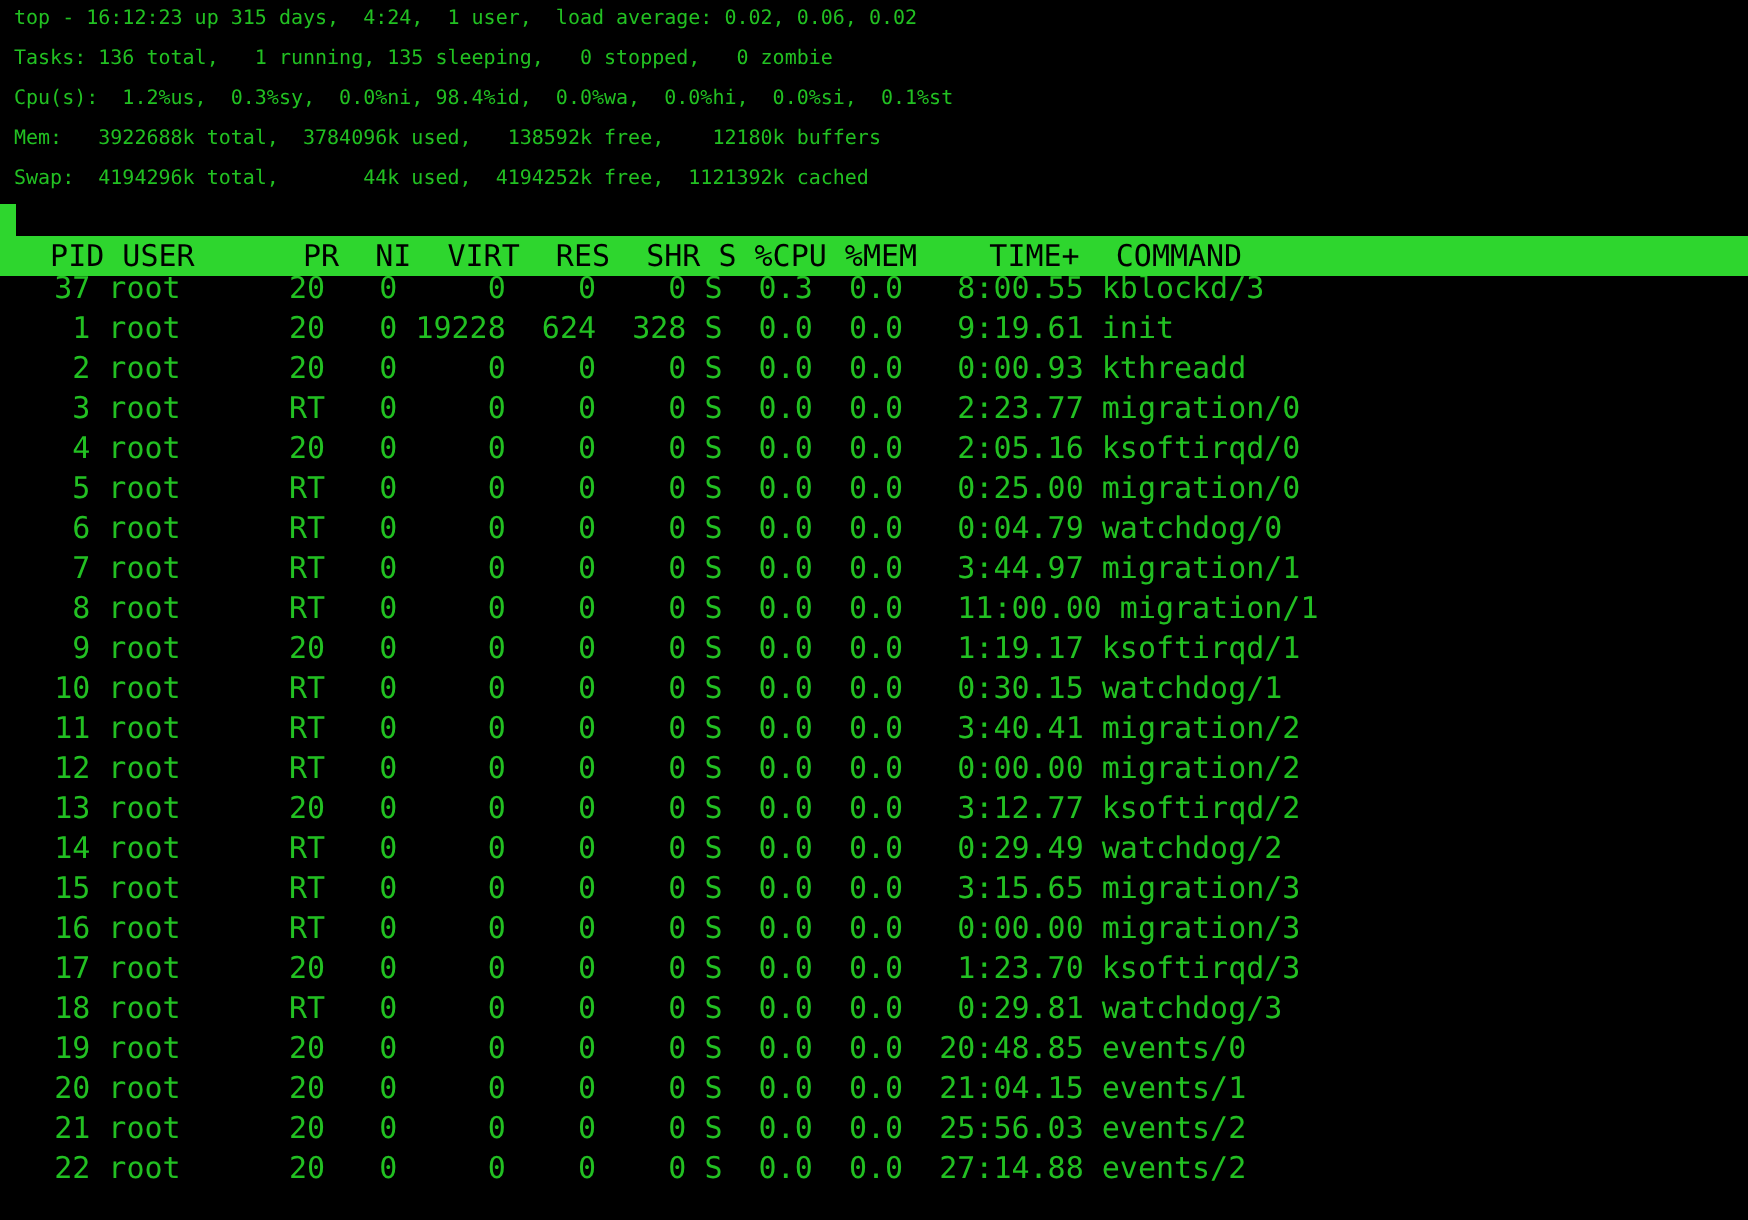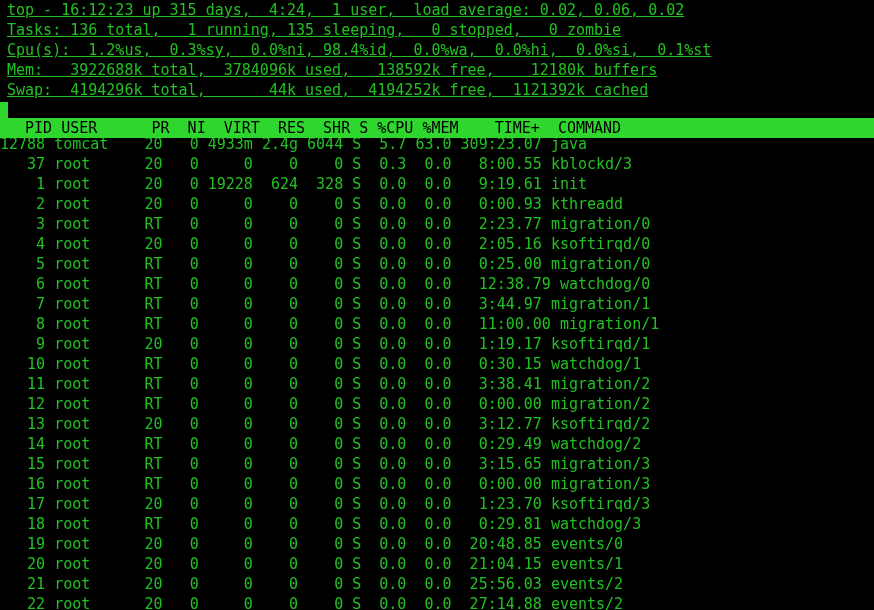--- a/index.html
+++ b/index.html
@@ -23,22 +23,21 @@
     width: 874px;
     height: 610px;
     background: #000000;
     overflow: hidden;
   }
   .line {
     height: 20px;
     line-height: 20px;
     white-space: pre;
     letter-spacing: 0px;
-    font-size: 15px;
-    text-decoration: underline;
+    font-size: 10px;
   }
   .summary {
     padding-left: 7px;
   }
   
   .cursor-row {
     height: 20px;
     position: relative;
   }
   .cursor-block {
@@ -97,33 +96,32 @@
   <div class="cursor-row">
     <div class="cursor-block"></div>
   </div>
 
   <div class="colhead-wrap">
     <div class="colhead-bar"></div>
     <div class="colhead-text">  PID USER      PR  NI  VIRT  RES  SHR S %CPU %MEM    TIME+  COMMAND</div>
   </div>
 
   <div class="rows">
-    <div class="row">12788 tomcat    20   0 4933m 2.4g 6044 S  5.7 63.0 309:23.07 java</div>
     <div class="row">   37 root      20   0     0    0    0 S  0.3  0.0   8:00.55 kblockd/3</div>
     <div class="row">    1 root      20   0 19228  624  328 S  0.0  0.0   9:19.61 init</div>
     <div class="row">    2 root      20   0     0    0    0 S  0.0  0.0   0:00.93 kthreadd</div>
     <div class="row">    3 root      RT   0     0    0    0 S  0.0  0.0   2:23.77 migration/0</div>
     <div class="row">    4 root      20   0     0    0    0 S  0.0  0.0   2:05.16 ksoftirqd/0</div>
     <div class="row">    5 root      RT   0     0    0    0 S  0.0  0.0   0:25.00 migration/0</div>
-    <div class="row">    6 root      RT   0     0    0    0 S  0.0  0.0   12:38.79 watchdog/0</div>
+    <div class="row">    6 root      RT   0     0    0    0 S  0.0  0.0   0:04.79 watchdog/0</div>
     <div class="row">    7 root      RT   0     0    0    0 S  0.0  0.0   3:44.97 migration/1</div>
     <div class="row">    8 root      RT   0     0    0    0 S  0.0  0.0   11:00.00 migration/1</div>
     <div class="row">    9 root      20   0     0    0    0 S  0.0  0.0   1:19.17 ksoftirqd/1</div>
     <div class="row">   10 root      RT   0     0    0    0 S  0.0  0.0   0:30.15 watchdog/1</div>
-    <div class="row">   11 root      RT   0     0    0    0 S  0.0  0.0   3:38.41 migration/2</div>
+    <div class="row">   11 root      RT   0     0    0    0 S  0.0  0.0   3:40.41 migration/2</div>
     <div class="row">   12 root      RT   0     0    0    0 S  0.0  0.0   0:00.00 migration/2</div>
     <div class="row">   13 root      20   0     0    0    0 S  0.0  0.0   3:12.77 ksoftirqd/2</div>
     <div class="row">   14 root      RT   0     0    0    0 S  0.0  0.0   0:29.49 watchdog/2</div>
     <div class="row">   15 root      RT   0     0    0    0 S  0.0  0.0   3:15.65 migration/3</div>
     <div class="row">   16 root      RT   0     0    0    0 S  0.0  0.0   0:00.00 migration/3</div>
     <div class="row">   17 root      20   0     0    0    0 S  0.0  0.0   1:23.70 ksoftirqd/3</div>
     <div class="row">   18 root      RT   0     0    0    0 S  0.0  0.0   0:29.81 watchdog/3</div>
     <div class="row">   19 root      20   0     0    0    0 S  0.0  0.0  20:48.85 events/0</div>
     <div class="row">   20 root      20   0     0    0    0 S  0.0  0.0  21:04.15 events/1</div>
     <div class="row">   21 root      20   0     0    0    0 S  0.0  0.0  25:56.03 events/2</div>

